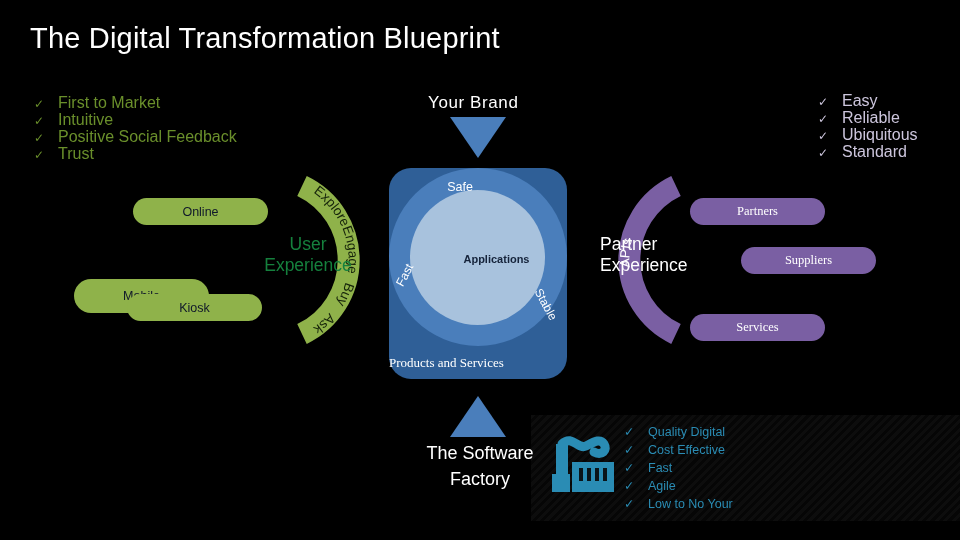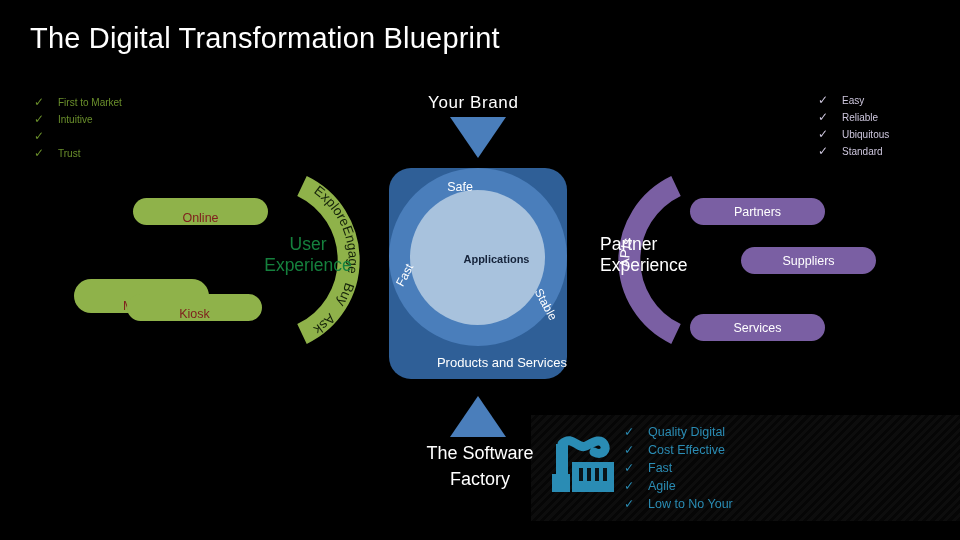--- a/index.html
+++ b/index.html
@@ -9,21 +9,21 @@
   #slide{position:relative;width:960px;height:540px;background:#000;}
 
   
   .title{position:absolute;left:30px;top:22px;font-size:29px;font-weight:400;
          color:#ffffff;letter-spacing:.2px;white-space:nowrap;}
 
   
   .checklist{position:absolute;}
   .chk-row{display:flex;align-items:baseline;line-height:17px;height:17px;}
   .chk-mark{width:24px;flex:0 0 24px;font-size:12px;line-height:17px;}
-  .chk-text{font-size:10px;line-height:17px;white-space:nowrap;}
+  .chk-text{font-size:16px;line-height:17px;white-space:nowrap;}
   #list-ue{left:34px;top:94px;color:#6a8f2b;}
   #list-ue .chk-mark{color:#6a8f2b;}
   #list-pe{left:818px;top:92px;color:#cdc6dd;}
   #list-pe .chk-mark{color:#cdc6dd;}
   #list-sf{left:624px;top:423px;color:#2a8cb4;}
   #list-sf .chk-mark{color:#2a8cb4;}
   #list-sf .chk-row{line-height:18px;height:18px;}
   #list-sf .chk-text{font-size:12.5px;line-height:18px;}
   #list-sf .chk-mark{font-size:12.5px;line-height:18px;}
 
@@ -34,21 +34,21 @@
             border-left:28px solid transparent;border-right:28px solid transparent;
             border-top:41px solid #4a7ebb;}
   .tri-up{position:absolute;left:450px;top:396px;width:0;height:0;
           border-left:28px solid transparent;border-right:28px solid transparent;
           border-bottom:41px solid #4a7ebb;}
 
   
   .core-rect{position:absolute;left:389px;top:168px;width:178px;height:211px;
              background:#2f5f97;border-radius:22px;}
   .core-rect-label{position:absolute;left:389px;top:355px;width:178px;
-             text-align:right;font-size:13px;color:#fff;}
+             text-align:left;font-size:13px;color:#fff;font-family:Liberation Serif, serif;}
   .core-mid{position:absolute;left:389px;top:168px;width:178px;height:178px;
             border-radius:50%;background:#4a7ebb;}
   .core-inner{position:absolute;left:410px;top:190px;width:135px;height:135px;
             border-radius:50%;background:#a8c2dd;}
   .core-inner-label{position:absolute;left:410px;top:253px;width:135px;
             text-align:center;font-size:11px;font-weight:bold;color:#15233a;padding-left:19px;}
   .lbl-safe{position:absolute;left:389px;top:180px;width:142px;text-align:center;
             font-size:12.5px;color:#fff;}
   .lbl-fast{position:absolute;left:393px;top:282px;font-size:12px;color:#fff;
             transform:rotate(-62deg);transform-origin:left top;}
@@ -61,22 +61,22 @@
   .arc-word{font-family:"Liberation Sans","DejaVu Sans",sans-serif;font-size:13.5px;}
 
   .ue-title{position:absolute;left:238px;top:234px;width:140px;text-align:center;
             font-size:17.5px;line-height:21px;color:#15803d;}
   .pe-title{position:absolute;left:600px;top:234px;width:150px;text-align:left;
             font-size:17.5px;line-height:21px;color:#fff;}
 
   
   .pill{position:absolute;border-radius:20px;display:flex;align-items:center;
         justify-content:center;font-size:12.5px;}
-  .pill-green{background:#8fb24a;color:#7f1d1d;align-items:flex-end;}
-  .pill-purple{background:#7a5fa3;color:#ffffff;}
+  .pill-green{background:#8fb24a;color:#0f172a;}
+  .pill-purple{background:#7a5fa3;color:#ffffff;font-family:Liberation Serif, serif;}
 
   
   .sf-panel{position:absolute;left:531px;top:415px;width:670px;height:106px;
             background:repeating-linear-gradient(135deg,#0d0d0d 0 3px,#060606 3px 6px);}
   .sf-title{position:absolute;left:400px;top:440px;width:160px;text-align:center;
             font-size:18px;line-height:26px;color:#fff;}
   .sf-icon{position:absolute;left:548px;top:430px;width:72px;height:72px;}
 </style>
 </head>
 <body>
@@ -89,20 +89,21 @@
     <div class="chk-row">
       <span class="chk-mark">✓</span>
       <span class="chk-text">First to Market</span>
     </div>
     <div class="chk-row">
       <span class="chk-mark">✓</span>
       <span class="chk-text">Intuitive</span>
     </div>
     <div class="chk-row">
       <span class="chk-mark">✓</span>
+      <span class="chk-text">Positive Social Feedback</span>
     </div>
     <div class="chk-row">
       <span class="chk-mark">✓</span>
       <span class="chk-text">Trust</span>
     </div>
   </div>
 
   <div class="checklist" id="list-pe">
     <div class="chk-row">
       <span class="chk-mark">✓</span>

